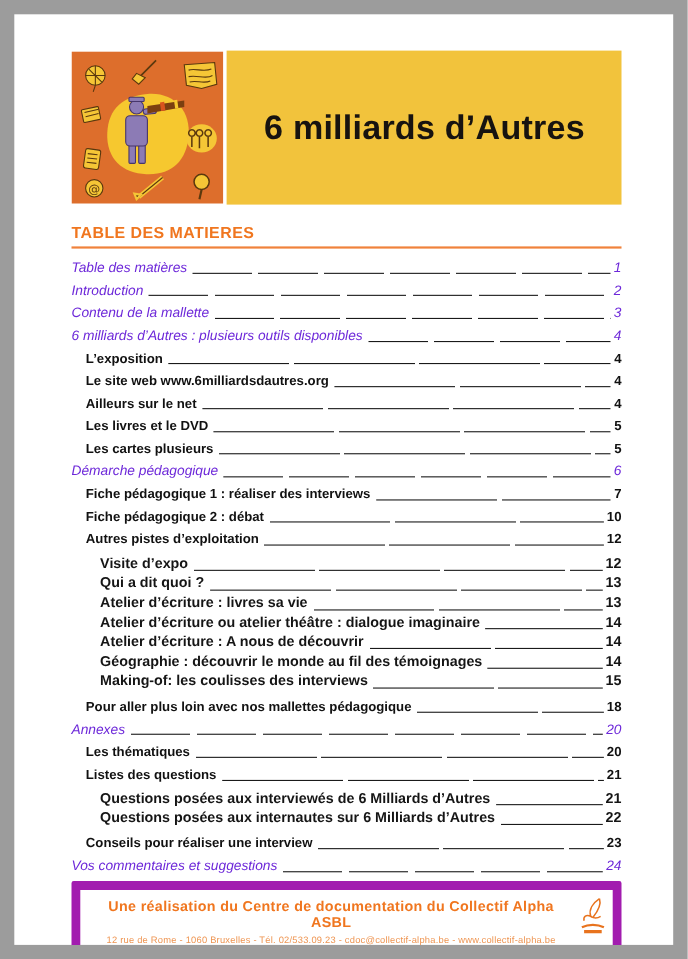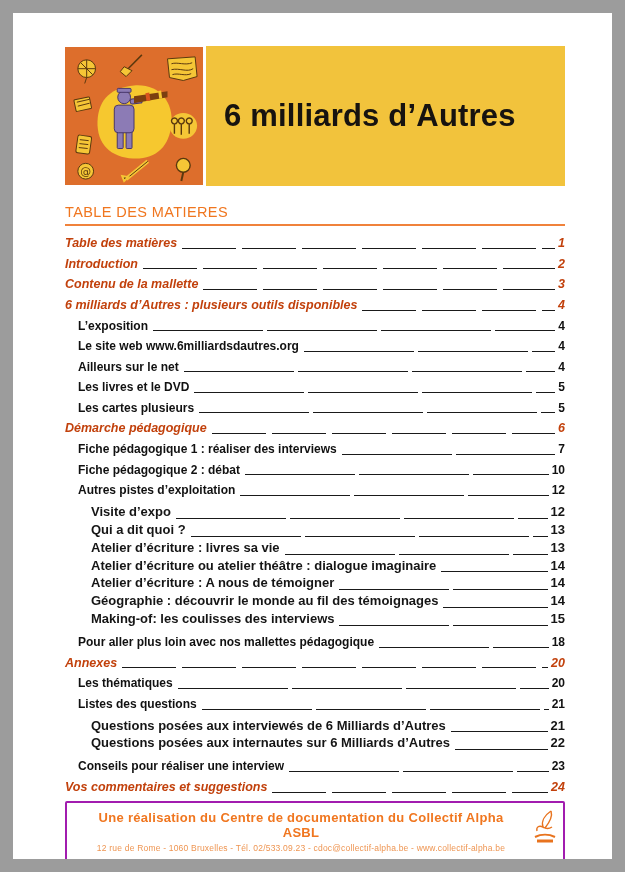--- a/index.html
+++ b/index.html
@@ -35,34 +35,34 @@
   .art-box {
     width: 138px;
     height: 140px;
     flex: 0 0 auto;
   }
   .banner {
     flex: 1;
     background: #F2C33C;
     display: flex;
     align-items: center;
-    padding-left: 18px;
+    padding-left: 34px;
     box-sizing: border-box;
   }
   .banner-title {
     font-size: 31px;
     font-weight: bold;
     color: #171310;
     letter-spacing: 0.2px;
   }
   
   .toc-heading {
     margin-top: 18px;
     font-size: 14.5px;
-    font-weight: normal;
+    font-weight: bold;
     color: #F0761F;
     letter-spacing: 0.4px;
     border-bottom: 2px solid #F0823B;
     padding-bottom: 4px;
   }
   .toc-list { margin-top: 10px; }
   .toc-row {
     display: flex;
     align-items: baseline;
     cursor: pointer;
@@ -71,23 +71,23 @@
   .toc-leader {
     flex: 1;
     height: 1px;
     align-self: flex-end;
     margin: 0 3px 3px 5px;
     background-image: repeating-linear-gradient(to right, #1a1a1a 0 54px, transparent 54px 60px);
   }
   .toc-page { text-align: right; white-space: nowrap; }
   .level-1 {
     font-size: 12.5px;
-    font-weight: bold;
+    font-weight: normal;
     font-style: italic;
-    color: #c2410c;
+    color: #6d28d9;
     line-height: 1.25;
     margin-bottom: 5px;
   }
   .level-2 {
     font-size: 12px;
     font-weight: bold;
     color: #111111;
     line-height: 1.3;
     margin-bottom: 5px;
     padding-left: 13px;
@@ -106,21 +106,21 @@
   .level-3 .toc-leader {
     background-image: repeating-linear-gradient(to right, #1a1a1a 0 110px, transparent 110px 114px);
     margin-bottom: 2px;
   }
   .level-3 + .level-1, .level-3 + .level-2 { margin-top: 7px; }
   
   .footer {
     margin-top: auto;
     margin-bottom: 21px;
     flex: 0 0 auto;
-    border: 2px solid #a21caf;
+    border: 8px solid #a21caf;
     border-radius: 2px;
     padding: 7px 40px 6px 12px;
     position: relative;
     text-align: center;
   }
   .footer-line1 {
     color: #F0761F;
     font-size: 13px;
     font-weight: bold;
     letter-spacing: 0.3px;
@@ -292,21 +292,21 @@
           <span class="toc-label">Atelier d’écriture : livres sa vie</span>
           <span class="toc-leader"></span>
           <span class="toc-page">13</span>
         </div>
         <div class="toc-row level-3">
           <span class="toc-label">Atelier d’écriture ou atelier théâtre : dialogue imaginaire</span>
           <span class="toc-leader"></span>
           <span class="toc-page">14</span>
         </div>
         <div class="toc-row level-3">
-          <span class="toc-label">Atelier d’écriture : A nous de témoigner</span>
+          <span class="toc-label">Atelier d’écriture : A nous de découvrir</span>
           <span class="toc-leader"></span>
           <span class="toc-page">14</span>
         </div>
         <div class="toc-row level-3">
           <span class="toc-label">Géographie : découvrir le monde au fil des témoignages</span>
           <span class="toc-leader"></span>
           <span class="toc-page">14</span>
         </div>
         <div class="toc-row level-3">
           <span class="toc-label">Making-of: les coulisses des interviews</span>

